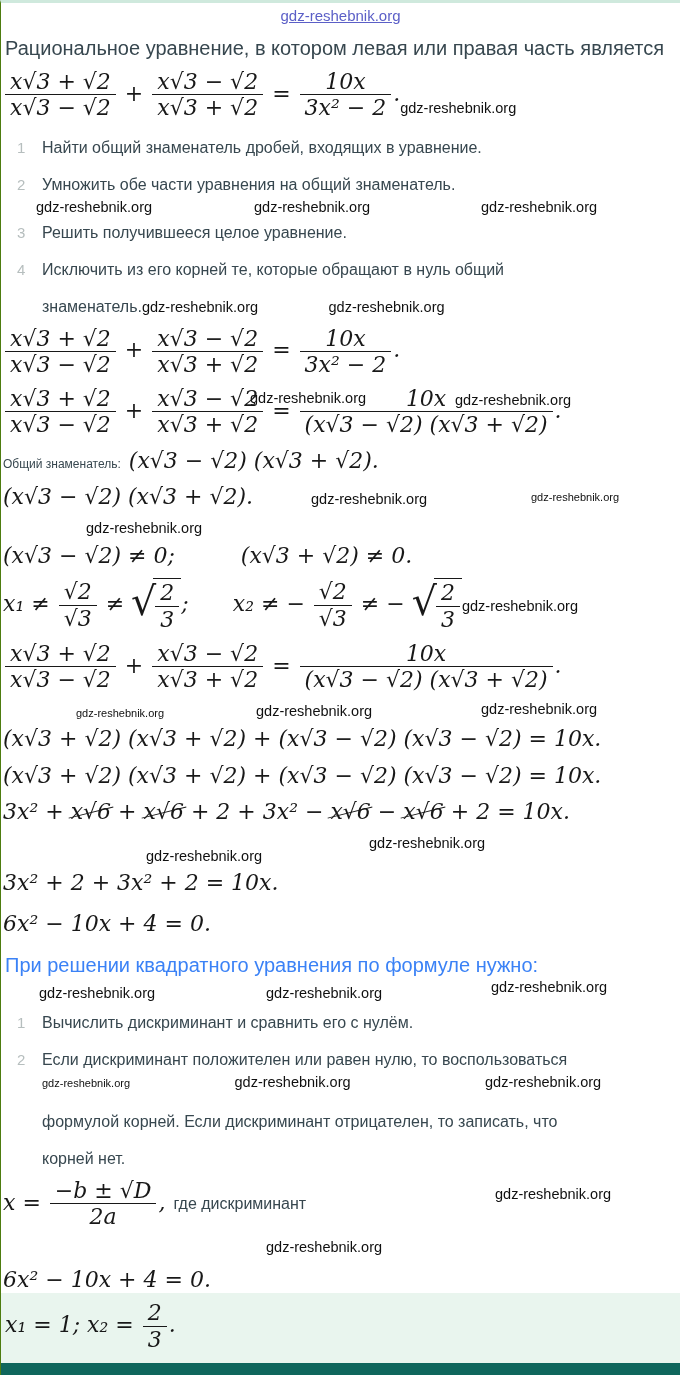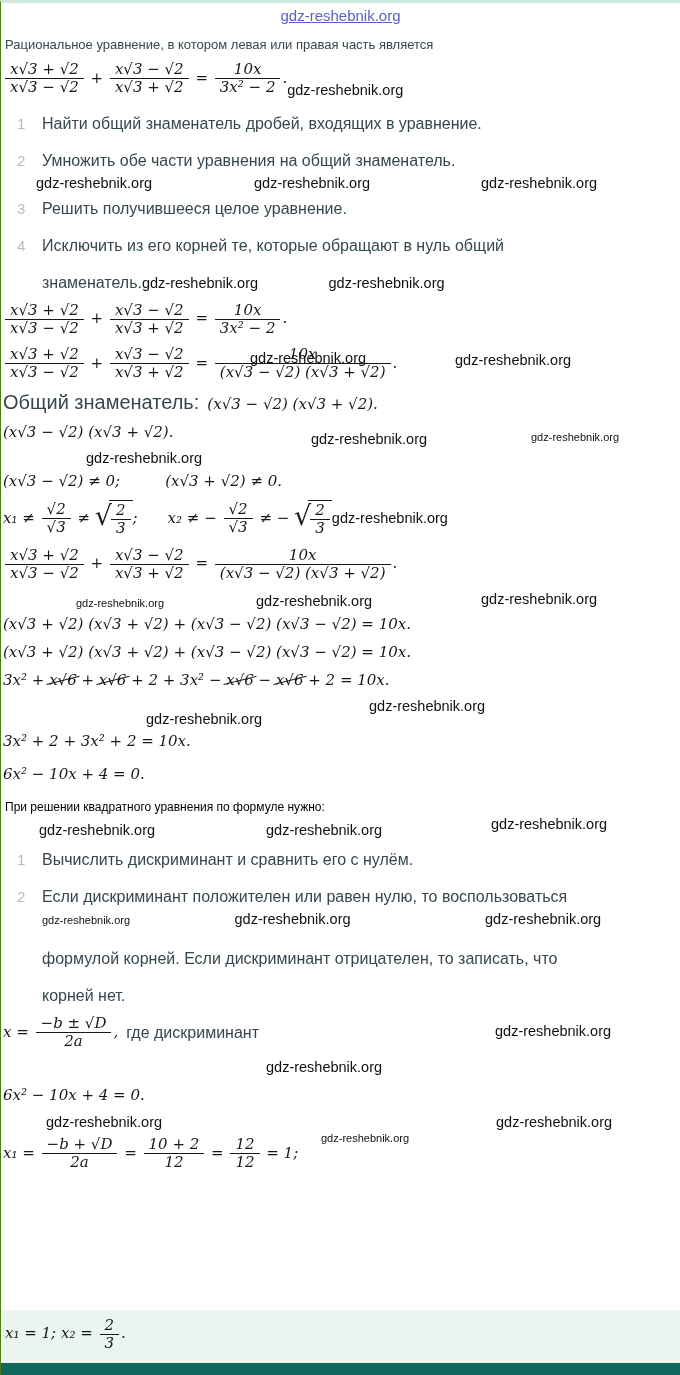--- a/index.html
+++ b/index.html
@@ -3,24 +3,24 @@
 <meta charset="utf-8">
 <style>
   html,body{margin:0;padding:0;background:#ffffff;}
   .page{
     width:680px;height:1375px;position:relative;overflow:hidden;background:#ffffff;
     border-top:3px solid #cfe9dd;border-left:1px solid #4d7c0f;box-sizing:border-box;
     font-family:"Liberation Sans",sans-serif;color:#37474f;
   }
   .top-link-row{text-align:center;padding-top:4px;}
   .top-link{color:#5b5fc7;font-size:15px;text-decoration:underline;cursor:pointer;}
-  .intro{font-size:13px;margin:12px 6px 2px 4px;color:#37474f;}
-  .txt{font-size:12px;color:#000000;margin:16px 6px 0 4px;}
-
-  .math{font-family:"DejaVu Serif",serif;font-style:italic;font-size:15px;color:#181818;line-height:1.25;}
+  .intro{font-size:20px;margin:12px 6px 2px 4px;color:#37474f;}
+  .txt{font-size:20px;color:#3b82f6;margin:16px 6px 0 4px;}
+
+  .math{font-family:"DejaVu Serif",serif;font-style:italic;font-size:22px;color:#181818;line-height:1.25;}
   .math-row{margin:9px 6px 9px 2px;position:relative;}
   .frac{display:inline-block;vertical-align:middle;text-align:center;margin:0 2px;line-height:1.15;}
   .frac .num,.frac .den{display:block;padding:0 5px;}
   .frac .den{border-top:1.5px solid #181818;}
   .rootfrac{display:inline-block;vertical-align:middle;white-space:nowrap;}
   .radical{font-style:normal;font-size:1.8em;line-height:.9;display:inline-block;vertical-align:middle;transform:translateY(-3px);}
   .rf-body{display:inline-block;vertical-align:middle;border-top:1.6px solid #181818;margin-left:-3px;padding-top:1px;}
   .strike{position:relative;display:inline-block;}
   .strike::after{content:"";position:absolute;left:-3px;right:-3px;top:48%;border-top:1.6px solid #181818;transform:rotate(-14deg);}
 
@@ -29,21 +29,21 @@
   .abs{position:absolute;}
   .wm-row{position:relative;margin:2px 0;}
   .wm-low{position:relative;top:12px;margin-left:0;}
 
   .step{display:flex;align-items:flex-start;gap:15px;margin:17px 8px 0 16px;}
   .step-num{color:#b6bebe;font-size:15px;line-height:20px;flex:0 0 10px;}
   .step-text{font-size:16px;line-height:20px;color:#37474f;}
   .line{display:block;}
   .line + .line{margin-top:17px;}
 
-  .label{font-size:20px;color:#37474f;margin-right:8px;}
+  .label{font-size:12px;color:#37474f;margin-right:8px;}
   .formula-row{display:flex;align-items:center;gap:8px;}
   .mid-text{font-size:16px;color:#37474f;}
 
   .answer-row{position:absolute;left:0;right:0;bottom:12px;background:#e9f5ee;padding:7px 6px 11px 4px;}
   .bottom-bar{position:absolute;left:0;right:0;bottom:0;height:12px;background:#0f665c;}
 </style>
 </head>
 <body>
 
 <div class="page">

